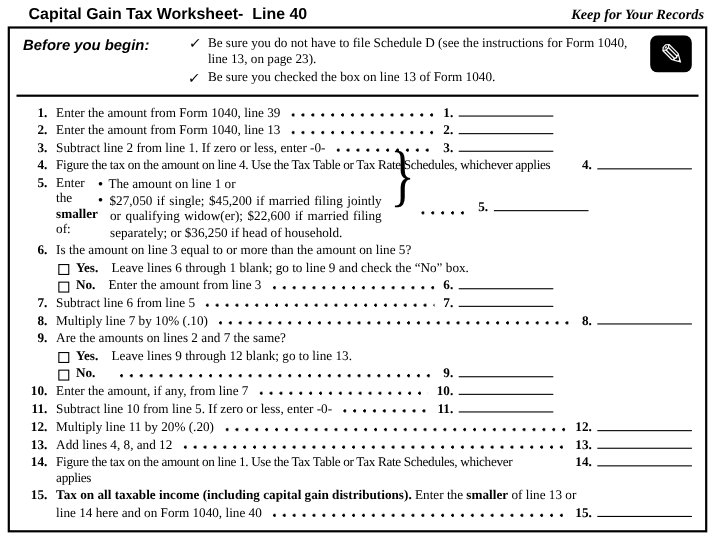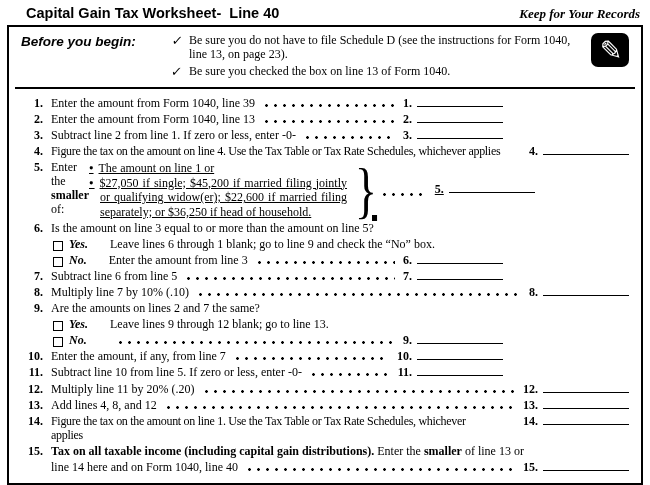--- a/index.html
+++ b/index.html
@@ -59,24 +59,24 @@
   .anslabel { font-weight: bold; }
   .ansline {
     display: inline-block; width: 86px; height: 1px;
     border-bottom: 1.6px solid #000; margin-left: 5px;
   }
   
   .opt .cbx {
     flex: 0 0 10px; width: 10px; height: 10px; align-self: center;
     border: 1.2px solid #000; margin: 0 6px 0 2px; position: relative; top: 1px;
   }
-  .opt .prefix { font-weight: bold; margin-right: 22px; font-style: italic; }
+  .opt .prefix { font-weight: bold; margin-right: 12px; }
   
   .c5 { flex: 1 1 auto; display: flex; }
-  .c5body { display: flex; align-items: center; text-decoration: underline; }
+  .c5body { display: flex; align-items: flex-start; }
   .bullets { width: 258px; flex: 0 0 auto; }
   .bullet { text-align: justify; padding-left: 11px; text-indent: -11px; line-height: 1.22; }
   .bullet::before { content: "●"; font-size: 7.5px; margin-right: 5px; position: relative; top: -1.5px; }
   .brace {
     flex: 0 0 auto; font-size: 62px; font-weight: 400; line-height: 0;
     transform: scaleX(0.75); margin: 0 2px 0 4px;
   }
   .brace::before { content: "}"; }
   .c5 .lead { flex: 0 0 44px; margin-left: auto; height: 3px; align-self: center; position: relative; top: 4px; }
   .c5 .ans { align-self: center; }

